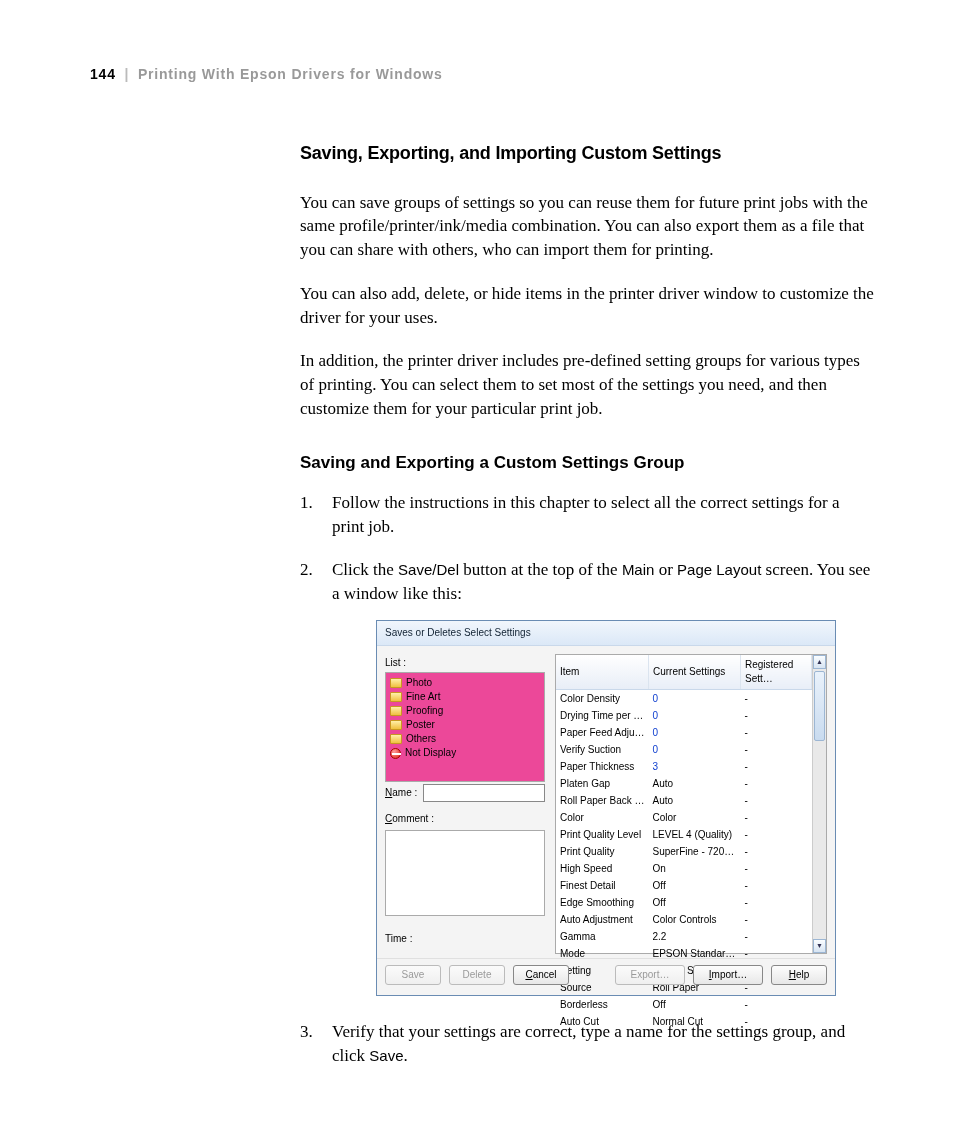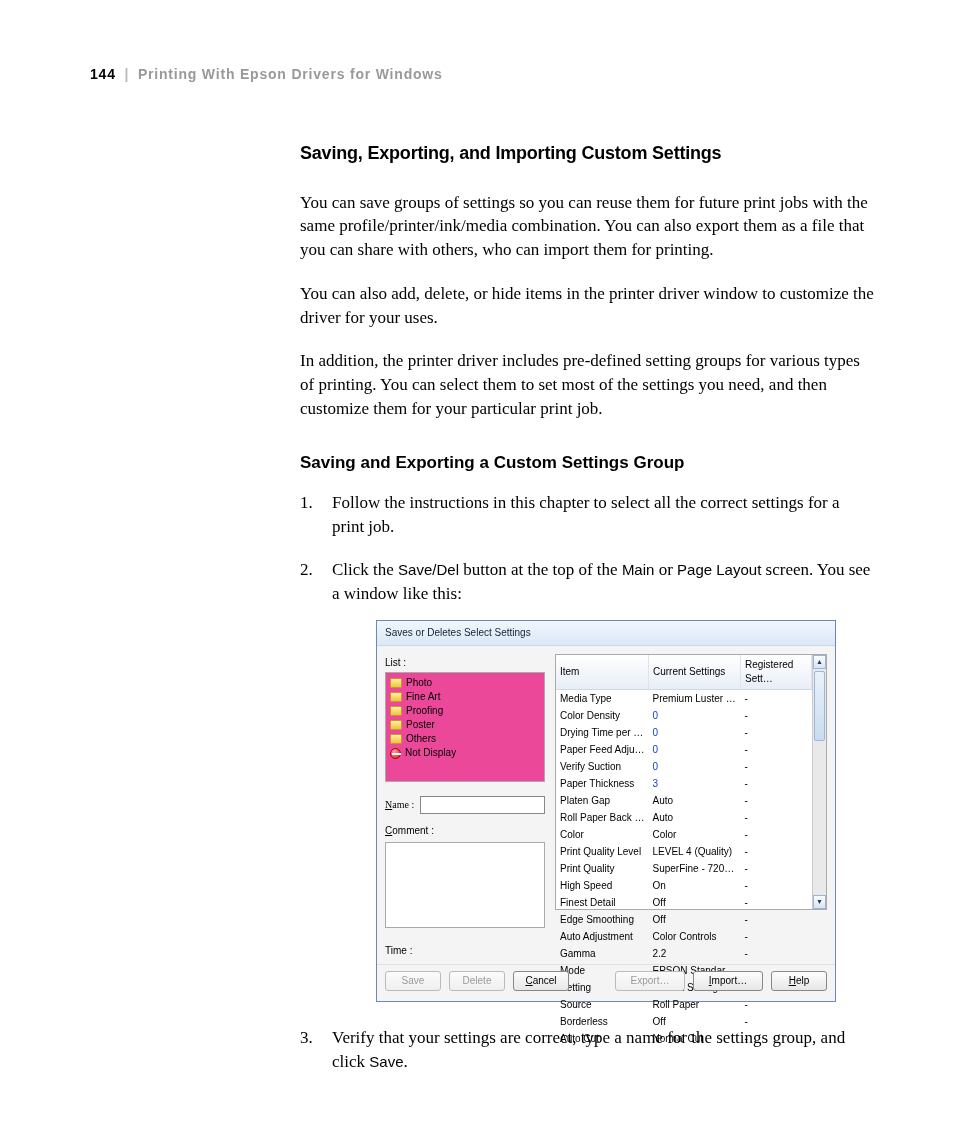--- a/index.html
+++ b/index.html
@@ -100,30 +100,30 @@
   }
   .nodisp-icon {
     width: 11px; height: 11px; border-radius: 50%;
     background: radial-gradient(circle at 35% 30%, #ff9a9a, #d21);
     border: 1px solid #a00;
     position: relative;
   }
   .nodisp-icon::after {
     content: ""; position: absolute; left: 1px; top: 4px; width: 9px; height: 2px; background: #fff;
   }
-  .name-row { display: flex; align-items: center; gap: 6px; margin-top: 14px; font-family: Liberation Serif, serif; }
+  .name-row { display: flex; align-items: center; gap: 6px; margin-top: 2px; }
   .txt-input {
     flex: 1; height: 18px; border: 1px solid #888; background: #fff;
   }
   .comment-box {
     background: #fff; border: 1px solid #aaa; height: 86px; margin-top: 2px;
   }
   .time-row { margin-top: 16px; }
   .table-wrap {
-    border: 1px solid #aaa; background: #fff; height: 256px; display: flex;
+    border: 1px solid #aaa; background: #fff; height: 300px; display: flex;
   }
   .settings-table { flex: 1; border-collapse: collapse; width: 100%; font-size: 10px; }
   .settings-table th {
     text-align: left; font-weight: 400;
     background: linear-gradient(#fff, #e8eef7);
     border-bottom: 1px solid #c9d8ea;
     border-right: 1px solid #dbe4ef;
     padding: 3px 4px;
   }
   .settings-table td {
@@ -230,25 +230,20 @@
                       <col>
                     </colgroup>
                   <thead>
                     <tr>
                       <th>Item</th>
                       <th>Current Settings</th>
                       <th>Registered Sett…</th>
                     </tr>
                   </thead>
                   <tbody id="settings-rows">
-                      <tr>
-                        <td>Media Type</td>
-                        <td>Premium Luster …</td>
-                        <td>-</td>
-                      </tr>
                       <tr>
                         <td>Color Density</td>
                         <td class="blue">0</td>
                         <td>-</td>
                       </tr>
                       <tr>
                         <td>Drying Time per …</td>
                         <td class="blue">0</td>
                         <td>-</td>
                       </tr>

